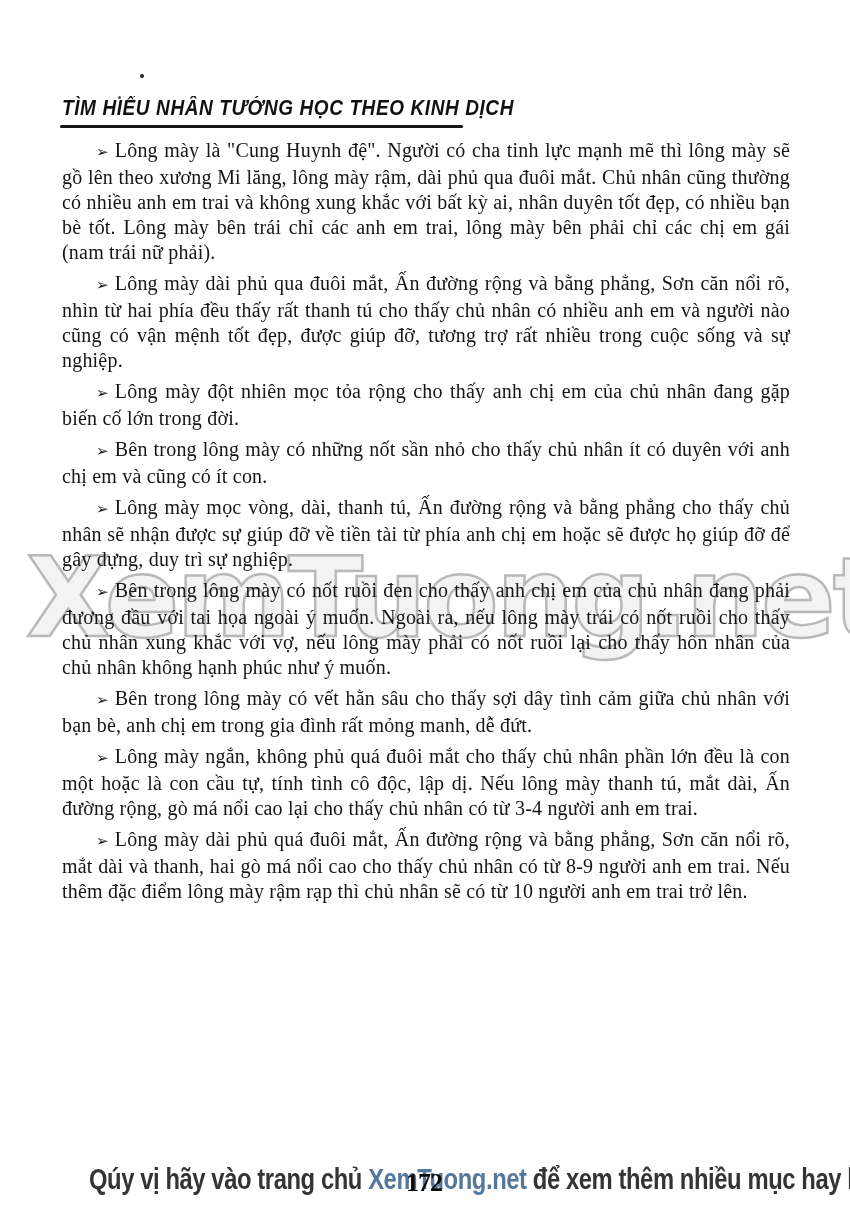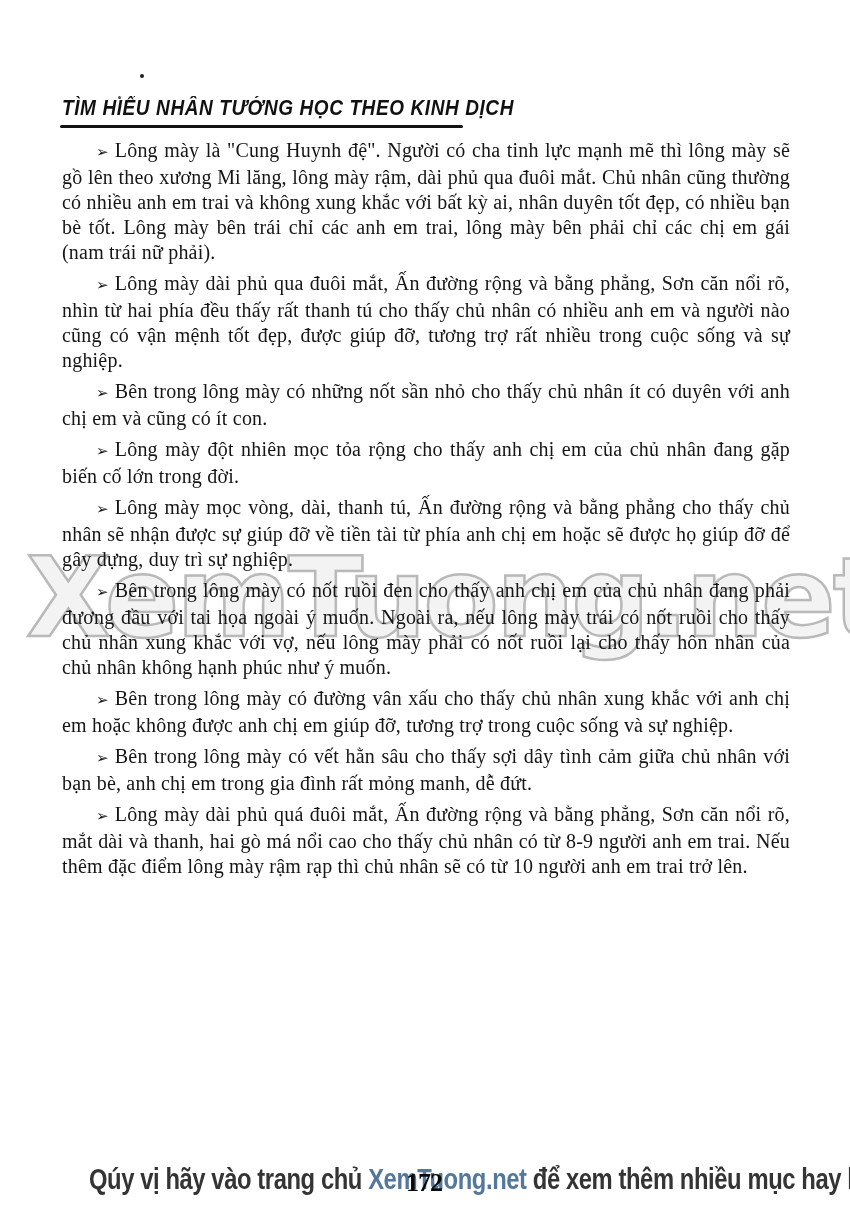--- a/index.html
+++ b/index.html
@@ -92,26 +92,26 @@
   <div class="speck s2"></div>
 
   <div class="title">TÌM HIỂU NHÂN TƯỚNG HỌC THEO KINH DỊCH</div>
   <div class="title-underline"></div>
 
   <div class="watermark">XemTuong.net</div>
 
   <div class="content">
       <p><span class="bullet">➢</span>Lông mày là "Cung Huynh đệ". Người có cha tinh lực mạnh mẽ thì lông mày sẽ gồ lên theo xương Mi lăng, lông mày rậm, dài phủ qua đuôi mắt. Chủ nhân cũng thường có nhiều anh em trai và không xung khắc với bất kỳ ai, nhân duyên tốt đẹp, có nhiều bạn bè tốt. Lông mày bên trái chỉ các anh em trai, lông mày bên phải chỉ các chị em gái (nam trái nữ phải).</p>
       <p><span class="bullet">➢</span>Lông mày dài phủ qua đuôi mắt, Ấn đường rộng và bằng phẳng, Sơn căn nổi rõ, nhìn từ hai phía đều thấy rất thanh tú cho thấy chủ nhân có nhiều anh em và người nào cũng có vận mệnh tốt đẹp, được giúp đỡ, tương trợ rất nhiều trong cuộc sống và sự nghiệp.</p>
+      <p><span class="bullet">➢</span>Lông mày đột nhiên mọc tỏa rộng cho thấy anh chị em của chủ nhân đang gặp biến cố lớn trong đời.</p>
       <p><span class="bullet">➢</span>Bên trong lông mày có những nốt sần nhỏ cho thấy chủ nhân ít có duyên với anh chị em và cũng có ít con.</p>
-      <p><span class="bullet">➢</span>Lông mày đột nhiên mọc tỏa rộng cho thấy anh chị em của chủ nhân đang gặp biến cố lớn trong đời.</p>
       <p><span class="bullet">➢</span>Lông mày mọc vòng, dài, thanh tú, Ấn đường rộng và bằng phẳng cho thấy chủ nhân sẽ nhận được sự giúp đỡ về tiền tài từ phía anh chị em hoặc sẽ được họ giúp đỡ để gây dựng, duy trì sự nghiệp.</p>
       <p><span class="bullet">➢</span>Bên trong lông mày có nốt ruồi đen cho thấy anh chị em của chủ nhân đang phải đương đầu với tai họa ngoài ý muốn. Ngoài ra, nếu lông mày trái có nốt ruồi cho thấy chủ nhân xung khắc với vợ, nếu lông mày phải có nốt ruồi lại cho thấy hôn nhân của chủ nhân không hạnh phúc như ý muốn.</p>
-      <p><span class="bullet">➢</span>Bên trong lông mày có đường vân xấu cho thấy chủ nhân xung khắc với anh chị em hoặc không được anh chị em giúp đỡ, tương trợ trong cuộc sống và sự nghiệp.</p>
       <p><span class="bullet">➢</span>Bên trong lông mày có vết hằn sâu cho thấy sợi dây tình cảm giữa chủ nhân với bạn bè, anh chị em trong gia đình rất mỏng manh, dễ đứt.</p>
+      <p><span class="bullet">➢</span>Lông mày ngắn, không phủ quá đuôi mắt cho thấy chủ nhân phần lớn đều là con một hoặc là con cầu tự, tính tình cô độc, lập dị. Nếu lông mày thanh tú, mắt dài, Ấn đường rộng, gò má nổi cao lại cho thấy chủ nhân có từ 3-4 người anh em trai.</p>
       <p><span class="bullet">➢</span>Lông mày dài phủ quá đuôi mắt, Ấn đường rộng và bằng phẳng, Sơn căn nổi rõ, mắt dài và thanh, hai gò má nổi cao cho thấy chủ nhân có từ 8-9 người anh em trai. Nếu thêm đặc điểm lông mày rậm rạp thì chủ nhân sẽ có từ 10 người anh em trai trở lên.</p>
     </div>
 
   <div class="footer">
     <span class="footer-inner"><span>Qúy vị hãy vào trang chủ </span><span class="footer-site">XemTuong.net</span><span> để xem thêm nhiều mục hay khác</span></span>
   </div>
 
   <div class="page-number">172</div>
 
 </div>

